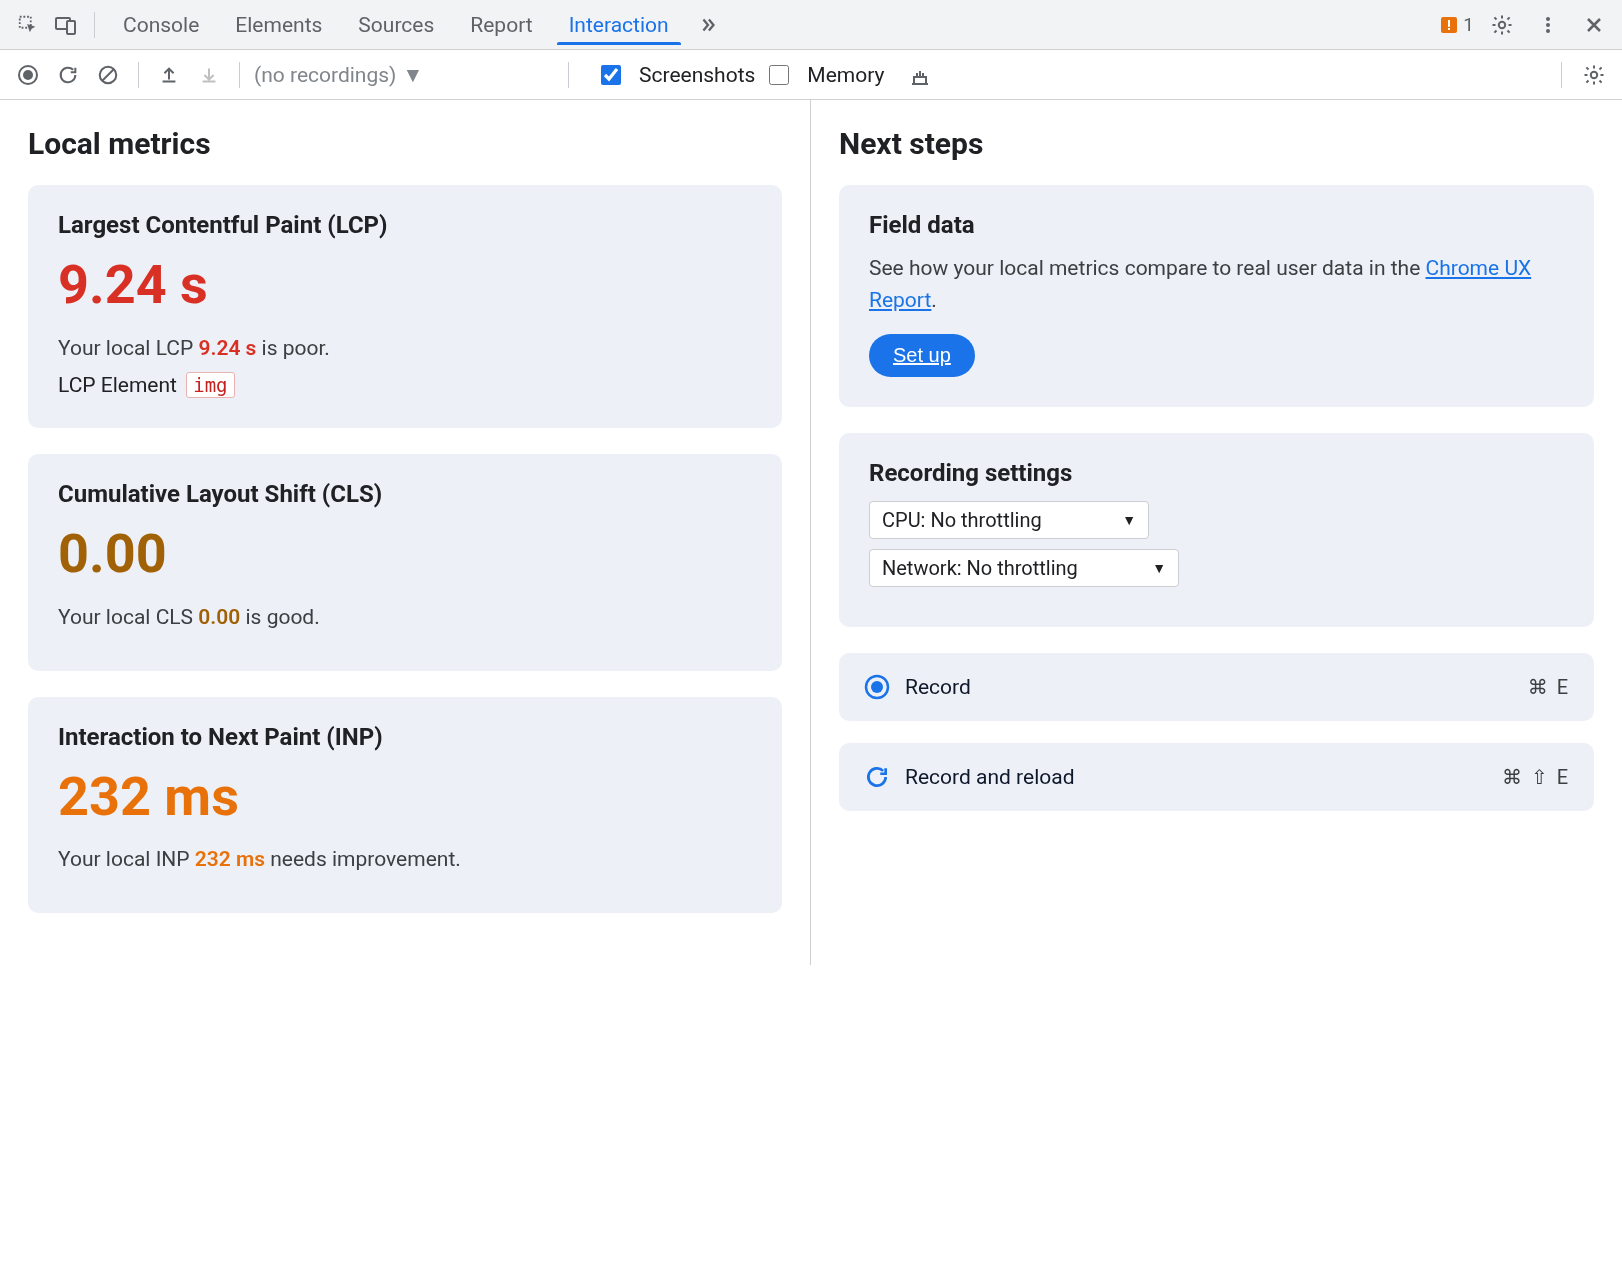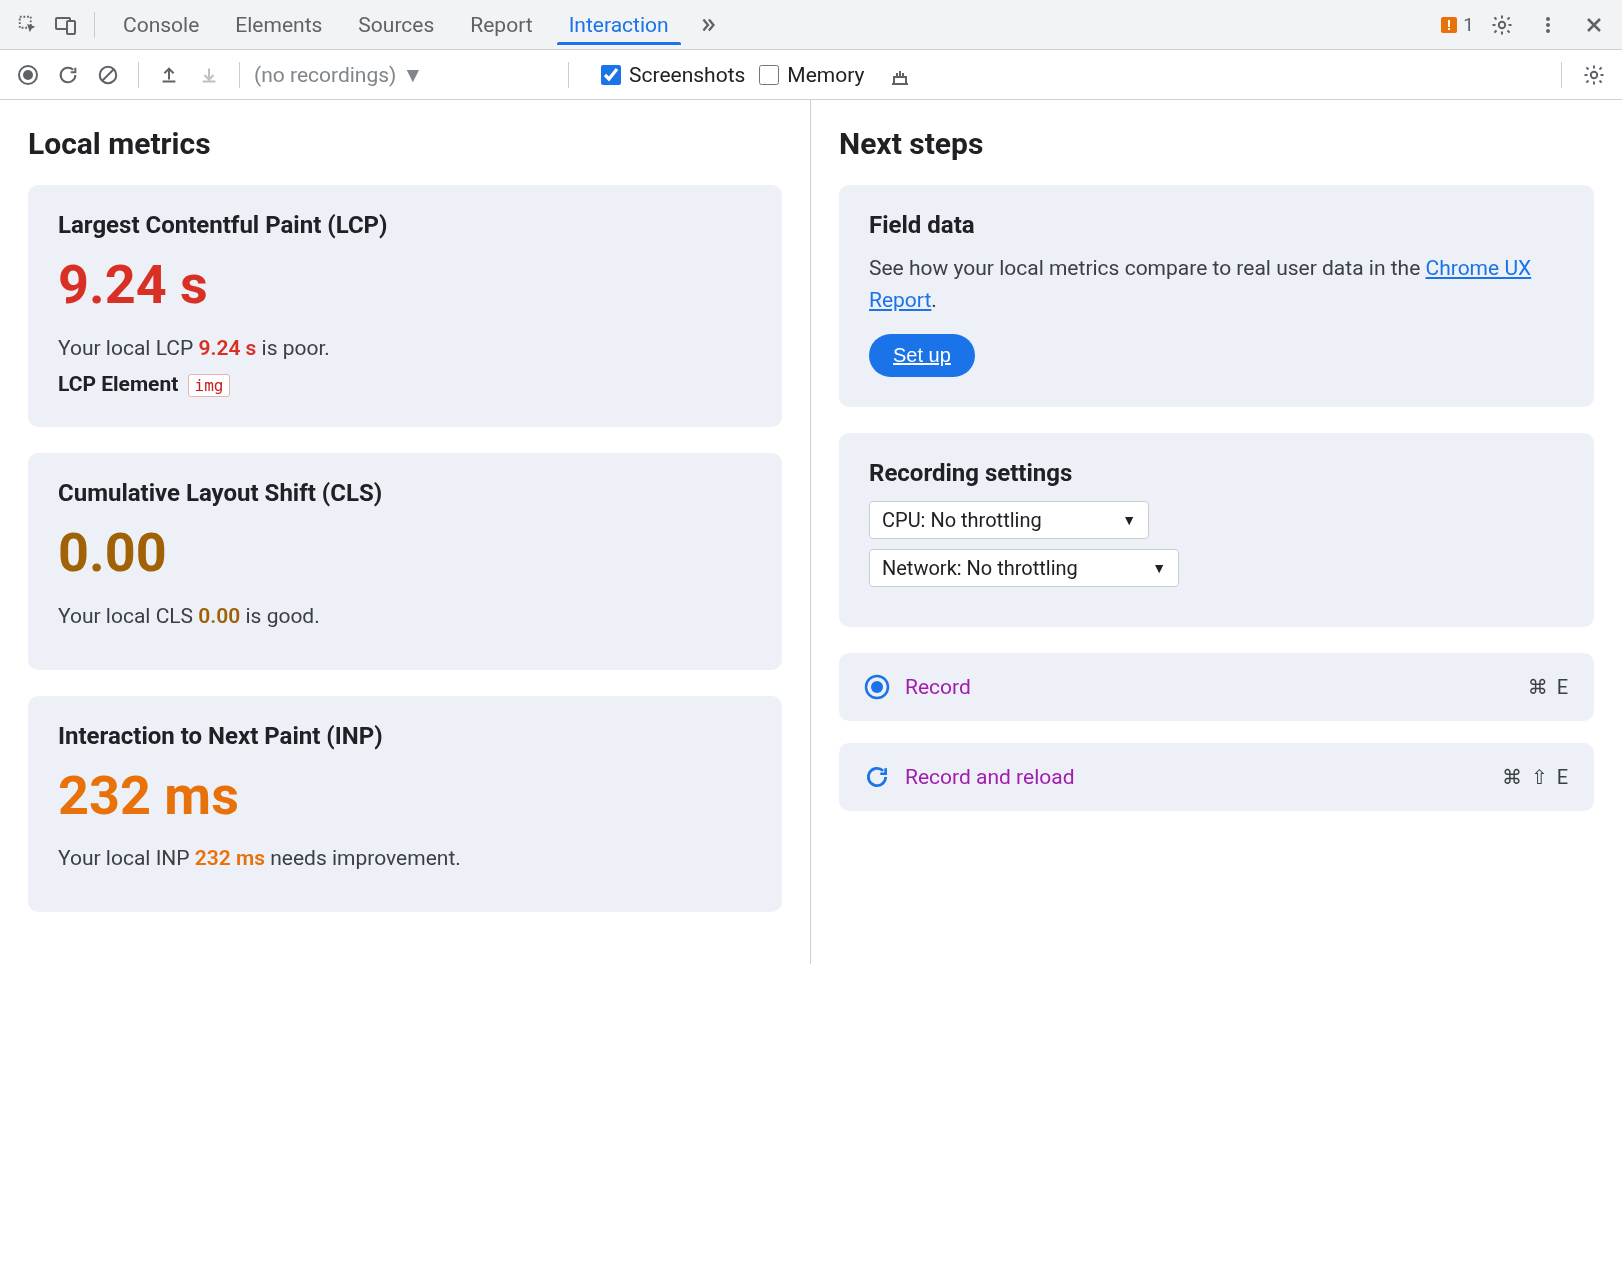--- a/index.html
+++ b/index.html
@@ -17,54 +17,54 @@
 .issue-badge { display:flex; align-items:center; gap:4px; color:#5f6368; font-size:19px; }
 .issue-badge svg { width:20px; height:20px; }
 
 
 .toolbar { display:flex; align-items:center; height:50px; border-bottom:1px solid #d0d0d0; padding:0 12px; gap:8px; }
 .toolbar .tbtn { width:32px; height:32px; display:flex; align-items:center; justify-content:center; color:#5f6368; cursor:pointer; }
 .toolbar .vdiv { width:1px; height:26px; background:#cacdd1; margin:0 6px; }
 .sel-wrap { display:flex; align-items:center; color:#80868b; font-size:21px; flex:0 0 auto; gap:6px; }
 .sel-wrap .caret { color:#80868b; }
 .checks { display:flex; align-items:center; gap:14px; margin-left:18px; }
-.check { display:flex; align-items:center; gap:8px; font-size:21px; color:#202124; }
+.check { display:flex; align-items:center; gap:18px; font-size:21px; color:#202124; }
 .check input { width:20px; height:20px; accent-color:#1a73e8; }
 .toolbar .right { margin-left:auto; display:flex; align-items:center; gap:10px; }
 
 
 .main { display:flex; }
 .col { padding: 26px 28px; }
 .col.left { width:50%; border-right:1px solid #d0d0d0; }
 .col.right { width:50%; }
 h2.section { font-size:30px; font-weight:700; margin-bottom:24px; }
 
 .card { background:#edf1f7; border-radius:10px; padding:26px 30px 30px; margin-bottom:26px; }
 .card h3 { font-size:24px; font-weight:700; margin-bottom:14px; }
 .metric-value { font-size:54px; font-weight:700; line-height:1.2; margin:10px 0 18px; }
 .red { color:#d93025; }
 .green { color:#a16207; }
 .orange { color:#e8710a; }
 .desc { font-size:21px; color:#3c4043; margin-bottom:12px; }
 .desc .inline-val { font-weight:600; }
 .lcp-el { font-size:21px; }
-.tag-chip { display:inline-block; border:1px solid #e8b3af; color:#c5221f; background:#fff; padding:1px 6px; border-radius:3px; font-family:monospace; font-size:16px; margin-left:4px; }
+.tag-chip { display:inline-block; border:1px solid #e8b3af; color:#c5221f; background:#fff; padding:1px 6px; border-radius:3px; font-family:monospace; font-size:19px; margin-left:4px; }
 
 .field-desc { font-size:21px; line-height:1.5; margin-bottom:18px; color:#3c4043; }
 .field-desc a { color:#1a73e8; text-decoration:underline; }
 .btn-primary { background:#1a73e8; color:#fff; border:none; border-radius:999px; padding:10px 24px; font-size:20px; font-weight:500; cursor:pointer;text-decoration:underline; }
 
 .dropdown { display:flex; align-items:center; justify-content:space-between; background:#fff; border:1px solid #cacdd1; border-radius:4px; padding:6px 12px; font-size:20px; margin-bottom:10px; cursor:pointer; }
 .dropdown .dd-caret { font-size:14px; }
 .rec-settings .dropdown { width: 280px; gap: 41px; }
 .rec-settings .dropdown.w2 { width: 310px; }
 
 .action-card { background:#edf1f7; border-radius:10px; padding:20px 24px; margin-bottom:22px; display:flex; align-items:center; }
 .action-card .aicon { width:28px; height:28px; margin-right:14px; display:flex; align-items:center; justify-content:center; }
-.action-card .alabel { color:#a21caf; font-size:21px; }
+.action-card .alabel { color:#0f172a; font-size:21px; }
 .action-card .shortcut { margin-left:auto; color:#3c4043; font-size:20px; letter-spacing:2px; }
 
 svg { display:block; }
 </style>
 </head>
 <body>
 
 <div class="topbar">
   <div class="icon-btn">
     <svg width="22" height="22" viewBox="0 0 24 24" fill="none" stroke="currentColor" stroke-width="2">
@@ -190,21 +190,21 @@
   <div class="col left">
     <h2 class="section">Local metrics</h2>
 
     <div class="card">
       <h3>Largest Contentful Paint (LCP)</h3>
       <div class="metric-value red">9.24 s</div>
       <div class="desc">
         <span>Your local LCP </span><span class="inline-val red">9.24 s</span><span> is poor.</span>
       </div>
       <div class="lcp-el">
-        <span style="font-weight:700;text-align:right;">LCP Element</span>
+        <span style="font-weight:400;text-align:right;">LCP Element</span>
         <span class="tag-chip">img</span>
       </div>
     </div>
 
     <div class="card">
       <h3>Cumulative Layout Shift (CLS)</h3>
       <div class="metric-value green">0.00</div>
       <div class="desc">
         <span>Your local CLS </span><span class="inline-val green">0.00</span><span> is good.</span>
       </div>

